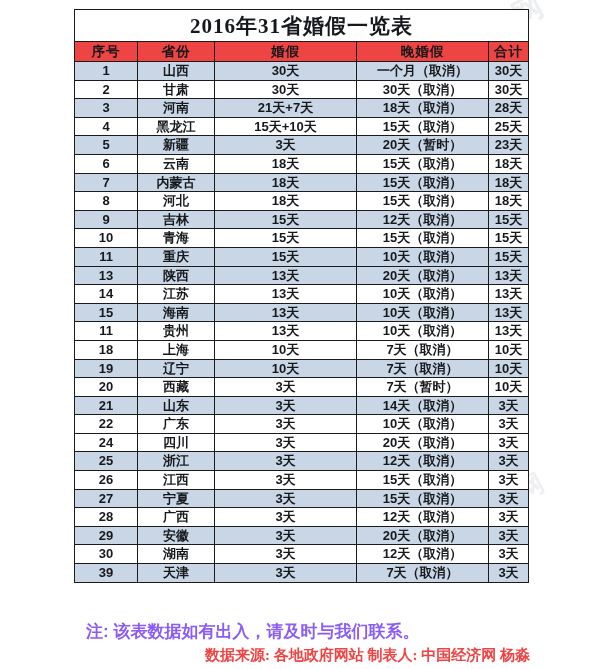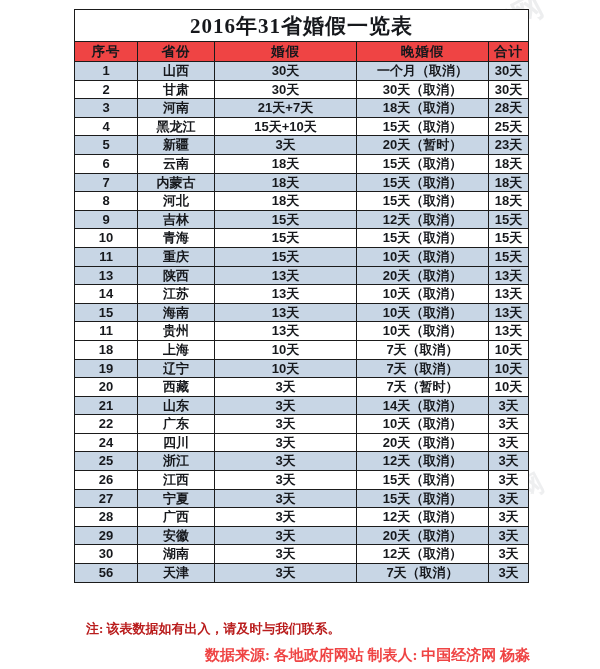--- a/index.html
+++ b/index.html
@@ -111,24 +111,24 @@
   tbody tr.data-row.dimmed td.idx-black {
     color: #16181c;
   }
   td.col-late { letter-spacing: 0px; }
 
   
   #note-line {
     position: absolute;
     left: 86px;
     top: 620px;
-    font-family: Liberation Serif, serif;
-    font-size: 13px;
+    font-family: Liberation Sans, sans-serif;
+    font-size: 17px;
     font-weight: bold;
-    color: #b91c1c;
+    color: #8b5cf6;
     z-index: 3;
     white-space: nowrap;
   }
   #source-line {
     position: absolute;
     left: 205px;
     top: 646px;
     font-family: "Liberation Serif", "DejaVu Serif", serif;
     font-size: 15px;
     font-weight: bold;
@@ -357,21 +357,21 @@
           <td class="col-total">3天</td>
         </tr>
         <tr class="data-row">
           <td class="col-index">30</td>
           <td class="col-province">湖南</td>
           <td class="col-marriage">3天</td>
           <td class="col-late">12天（取消）</td>
           <td class="col-total">3天</td>
         </tr>
         <tr class="data-row banded">
-          <td class="col-index">56</td>
+          <td class="col-index">39</td>
           <td class="col-province">天津</td>
           <td class="col-marriage">3天</td>
           <td class="col-late">7天（取消）</td>
           <td class="col-total">3天</td>
         </tr>
       </tbody>
   </table>
 </div>
 
 <div id="note-line">注: 该表数据如有出入，请及时与我们联系。</div>

